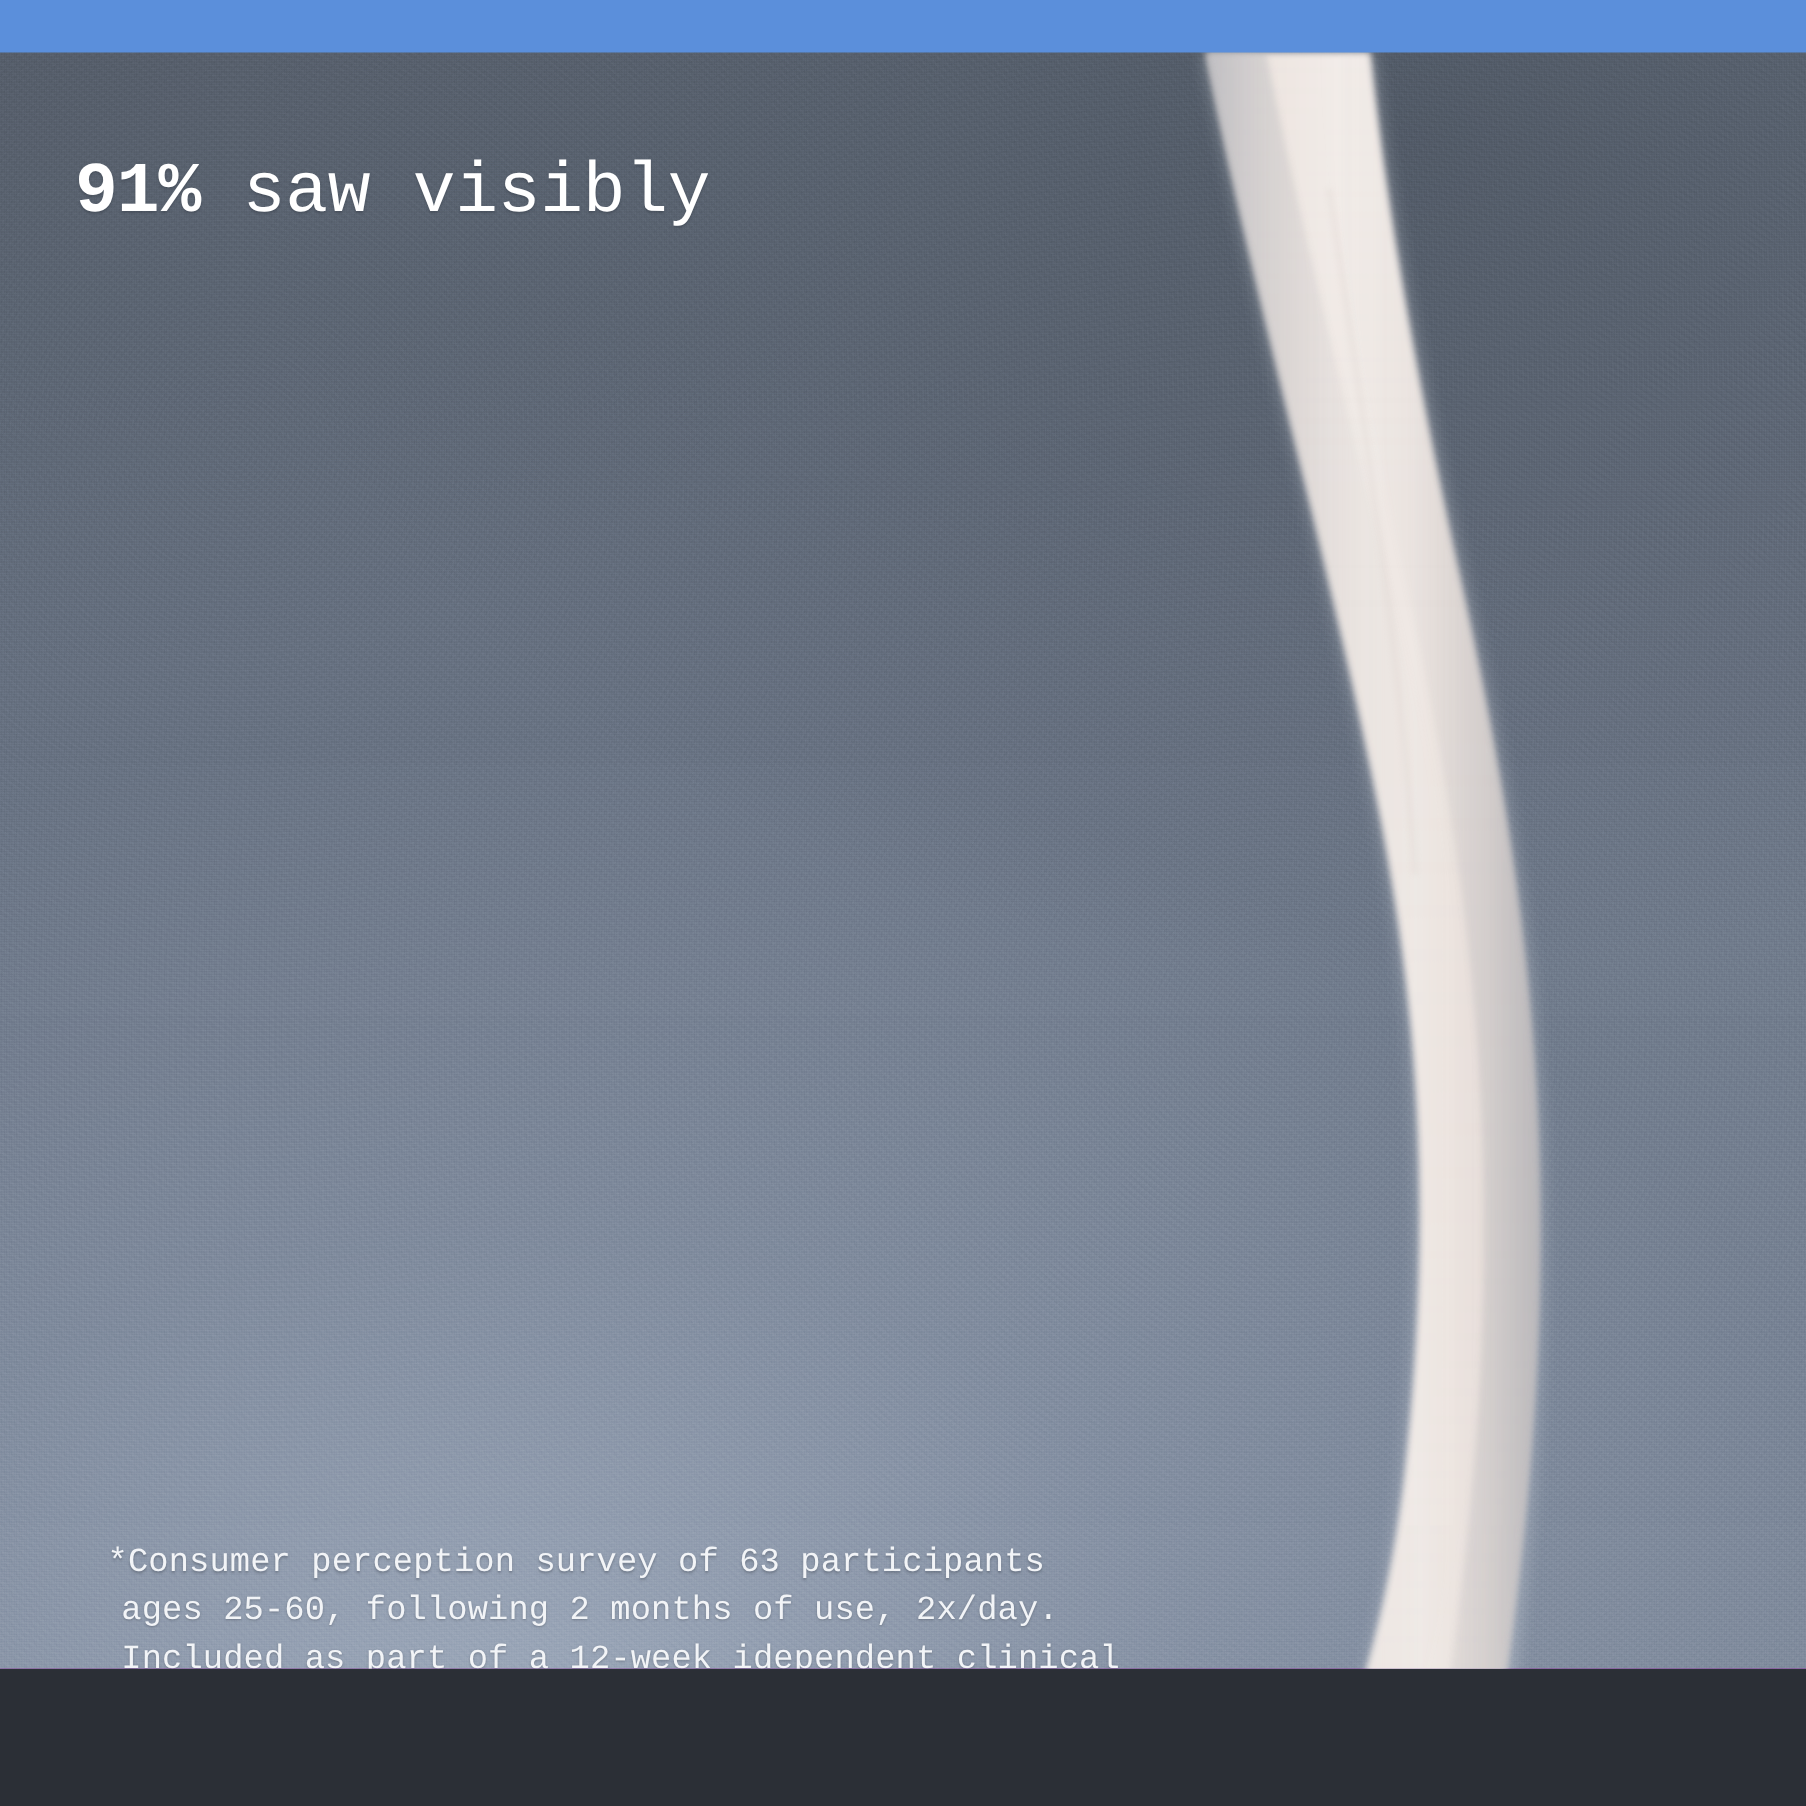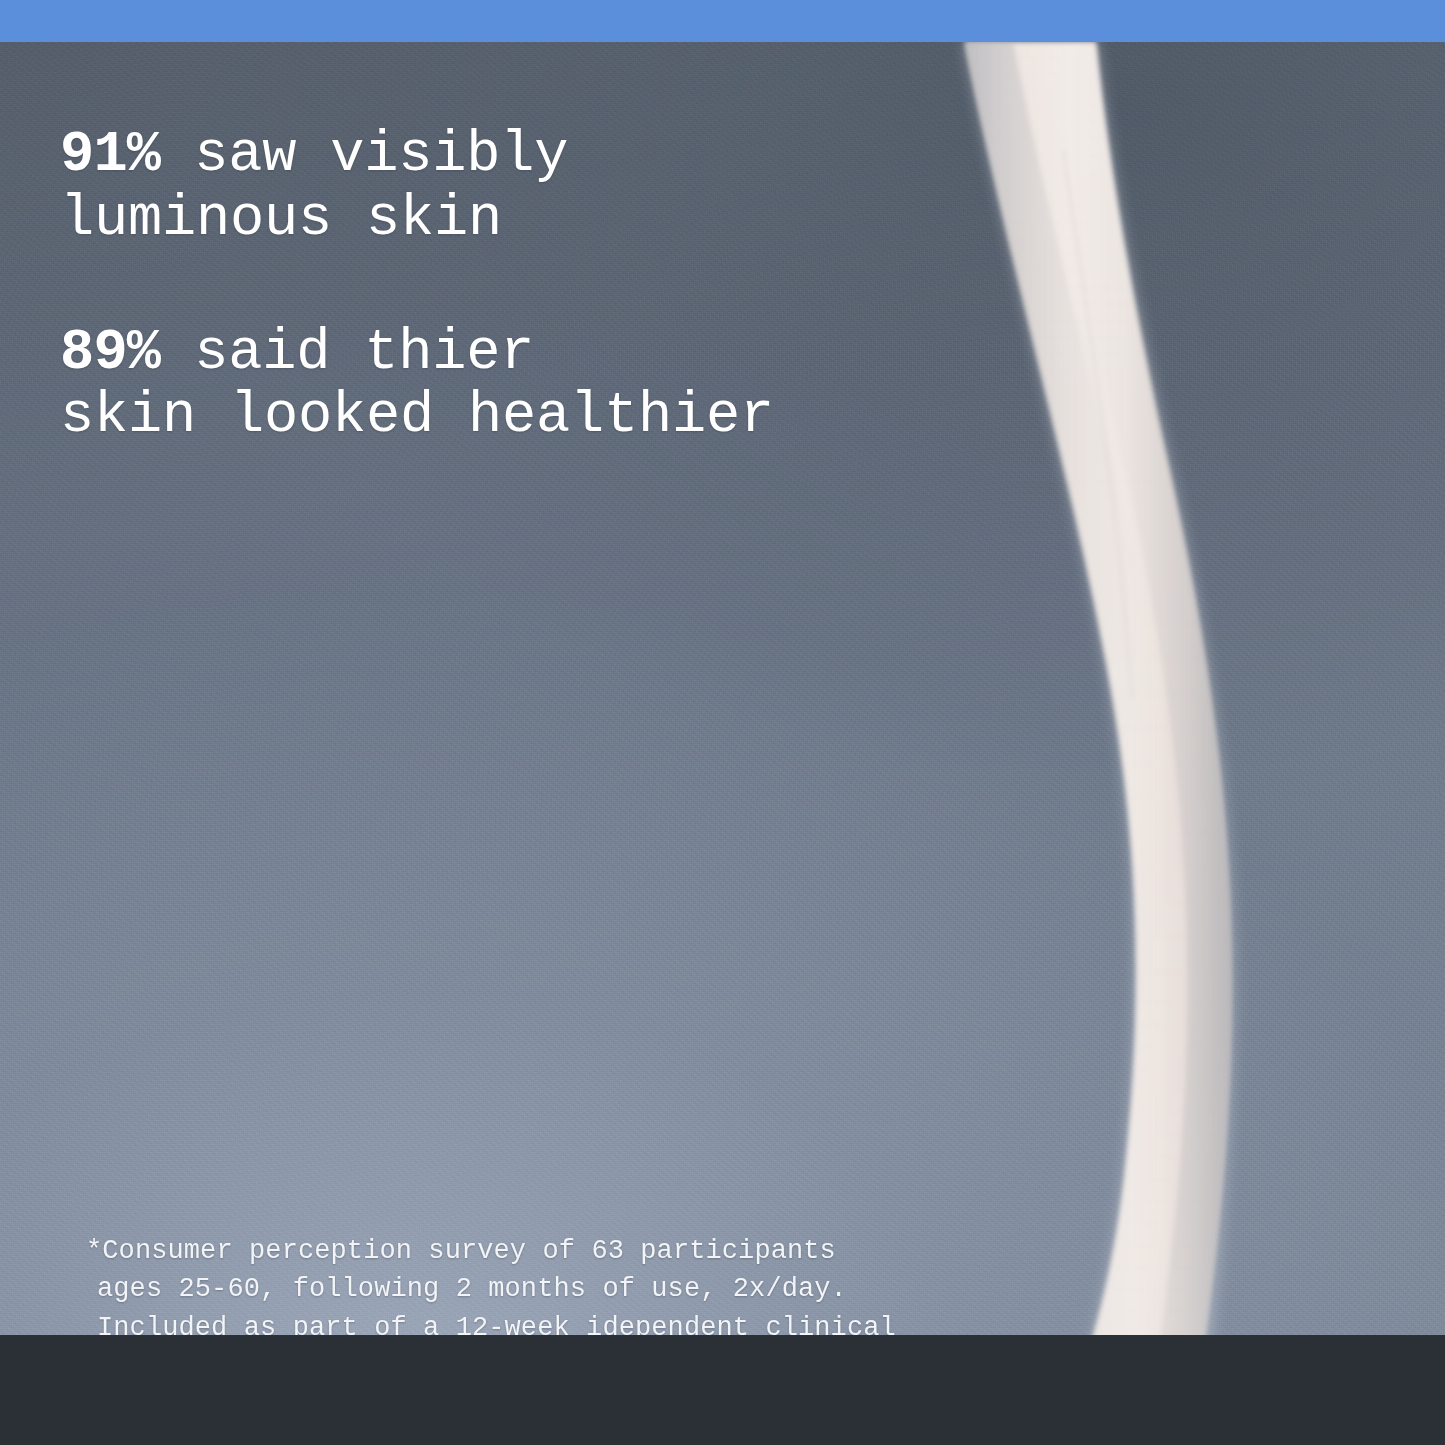--- a/index.html
+++ b/index.html
@@ -235,26 +235,21 @@
 
     <path opacity="0.30" stroke="#d2c7c2" stroke-width="3" fill="none" filter="url(#softEdge)" d="M 1063 150 C 1090 330, 1120 520, 1132 700"></path>
   </svg>
 
   <div class="top-bar"></div>
 
   <div class="stats">
 
     <div class="stat-block">
       <span class="stat-pct">91%</span><span> saw visibly</span>
-      <span class="stat-line2">luminous skin</span>
     </div>
 
 
-    <div class="stat-block">
-      <span class="stat-pct">89%</span><span> said thier</span>
-      <span class="stat-line2">skin looked healthier</span>
-    </div>
 
   </div>
 
   <div class="footnote">*Consumer perception survey of 63 participants ages 25-60, following 2 months of use, 2x/day. Included as part of a 12-week idependent clinical test.</div>
 
 </div>
 
 </body></html>

